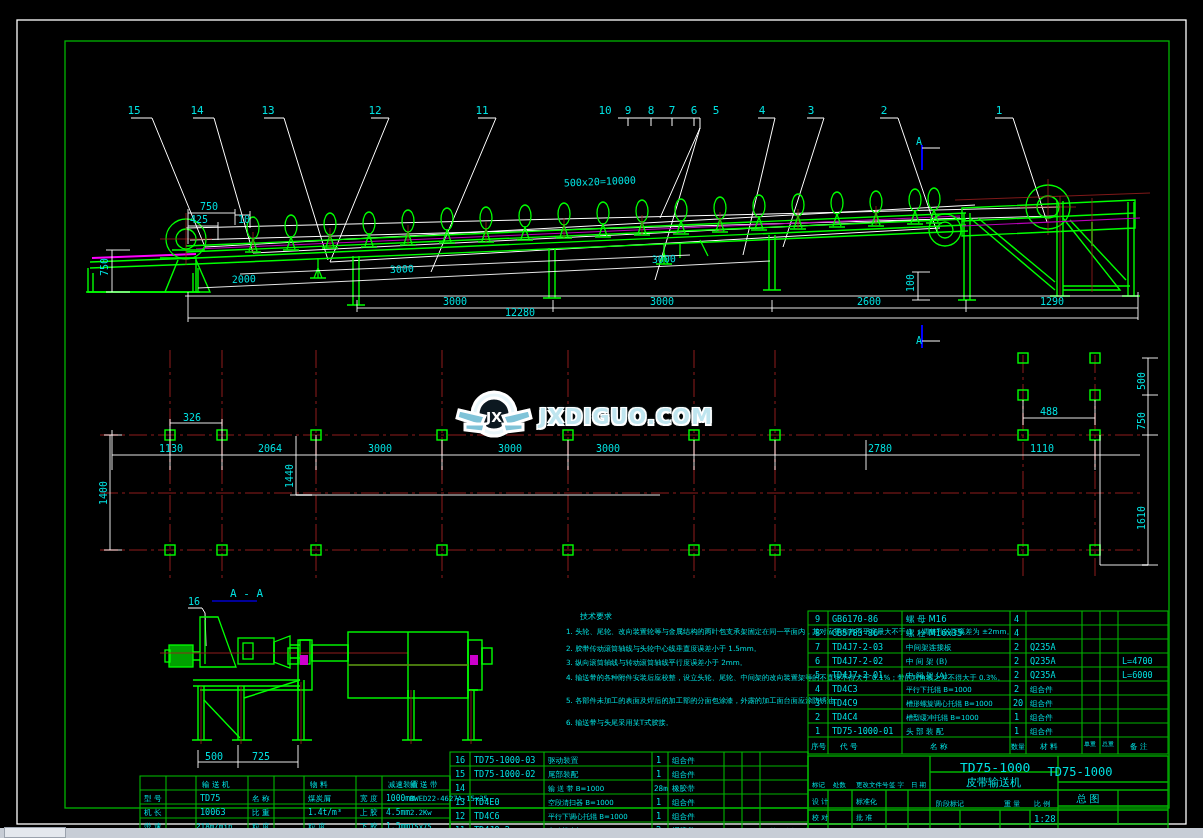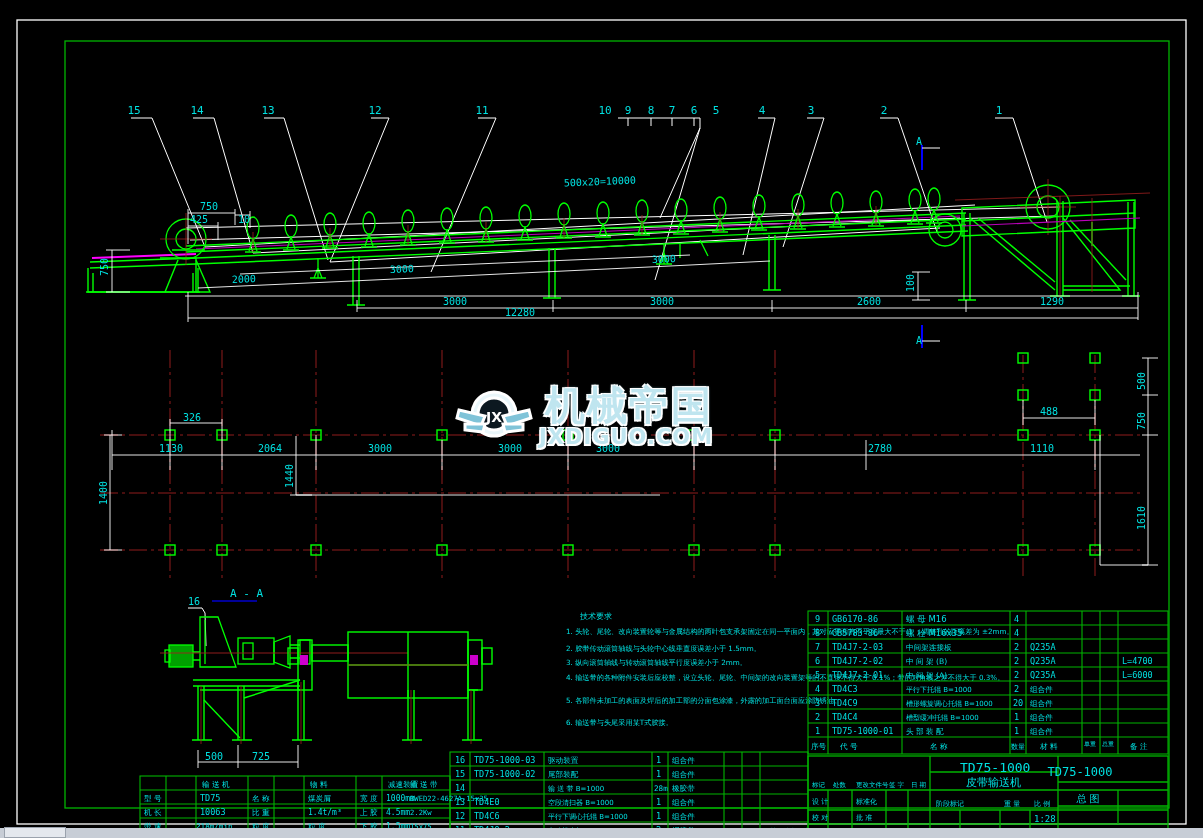--- a/index.html
+++ b/index.html
@@ -1,17 +1,17 @@
 <!DOCTYPE html>
 <html><head>
 <meta charset="utf-8">
 <style>
   html,body{margin:0;padding:0;background:#000;}
   body{width:1203px;height:838px;overflow:hidden;font-family:"DejaVu Sans Mono",monospace;}
-  #stage{position:relative;width:1203px;height:838px;background:#a21caf;text-align:right;}
+  #stage{position:relative;width:1203px;height:838px;background:#a21caf;}
   svg{display:block;}
   .txt{font-family:"DejaVu Sans Mono",monospace;fill:#00e0e0;}
   .cn{font-family:"DejaVu Sans",sans-serif;fill:#00e0e0;}
   #wm{position:absolute;left:455px;top:376px;width:300px;height:80px;
       display:flex;align-items:center;gap:6px;pointer-events:none;}
   .wm-txt{font-family:"DejaVu Sans",sans-serif;font-weight:bold;color:#bfe5ef;
           text-shadow:-1.5px -1.5px 0 #fff,1.5px -1.5px 0 #fff,-1.5px 1.5px 0 #fff,1.5px 1.5px 0 #fff,0 0 3px #7fd0e0;
           line-height:1;}
   .wm-cn{font-size:40px;letter-spacing:2px;}
   .wm-en{font-size:21px;letter-spacing:1px;margin-top:2px;}
@@ -661,21 +661,20 @@
       <path d="M39 12 a22 22 0 1 0 0.1 0 Z" fill="#e9f6fa"></path>
       <circle cx="39" cy="34" r="16" fill="#0c1820"></circle>
       <path d="M4 30 L30 36 L26 46 L2 38 Z" fill="#7fc3d8"></path>
       <path d="M74 30 L48 36 L52 46 L76 38 Z" fill="#7fc3d8"></path>
       <path d="M10 44 L30 44 L28 52 L10 50 Z" fill="#7fc3d8"></path>
       <path d="M68 44 L48 44 L50 52 L68 50 Z" fill="#7fc3d8"></path>
     </g>
     <text x="39" y="42" font-size="14" font-family="DejaVu Sans, sans-serif" font-weight="bold" fill="#ffffff" text-anchor="middle">JX</text>
   </svg>
   <div>
-    <div class="wm-txt wm-cn">机械帝国</div>
     <div class="wm-txt wm-en">JXDIGUO.COM</div>
   </div>
 </div>
 
 <div class="taskbar">
   <div class="tb-btn"></div>
 </div>
 
 </div>
 

